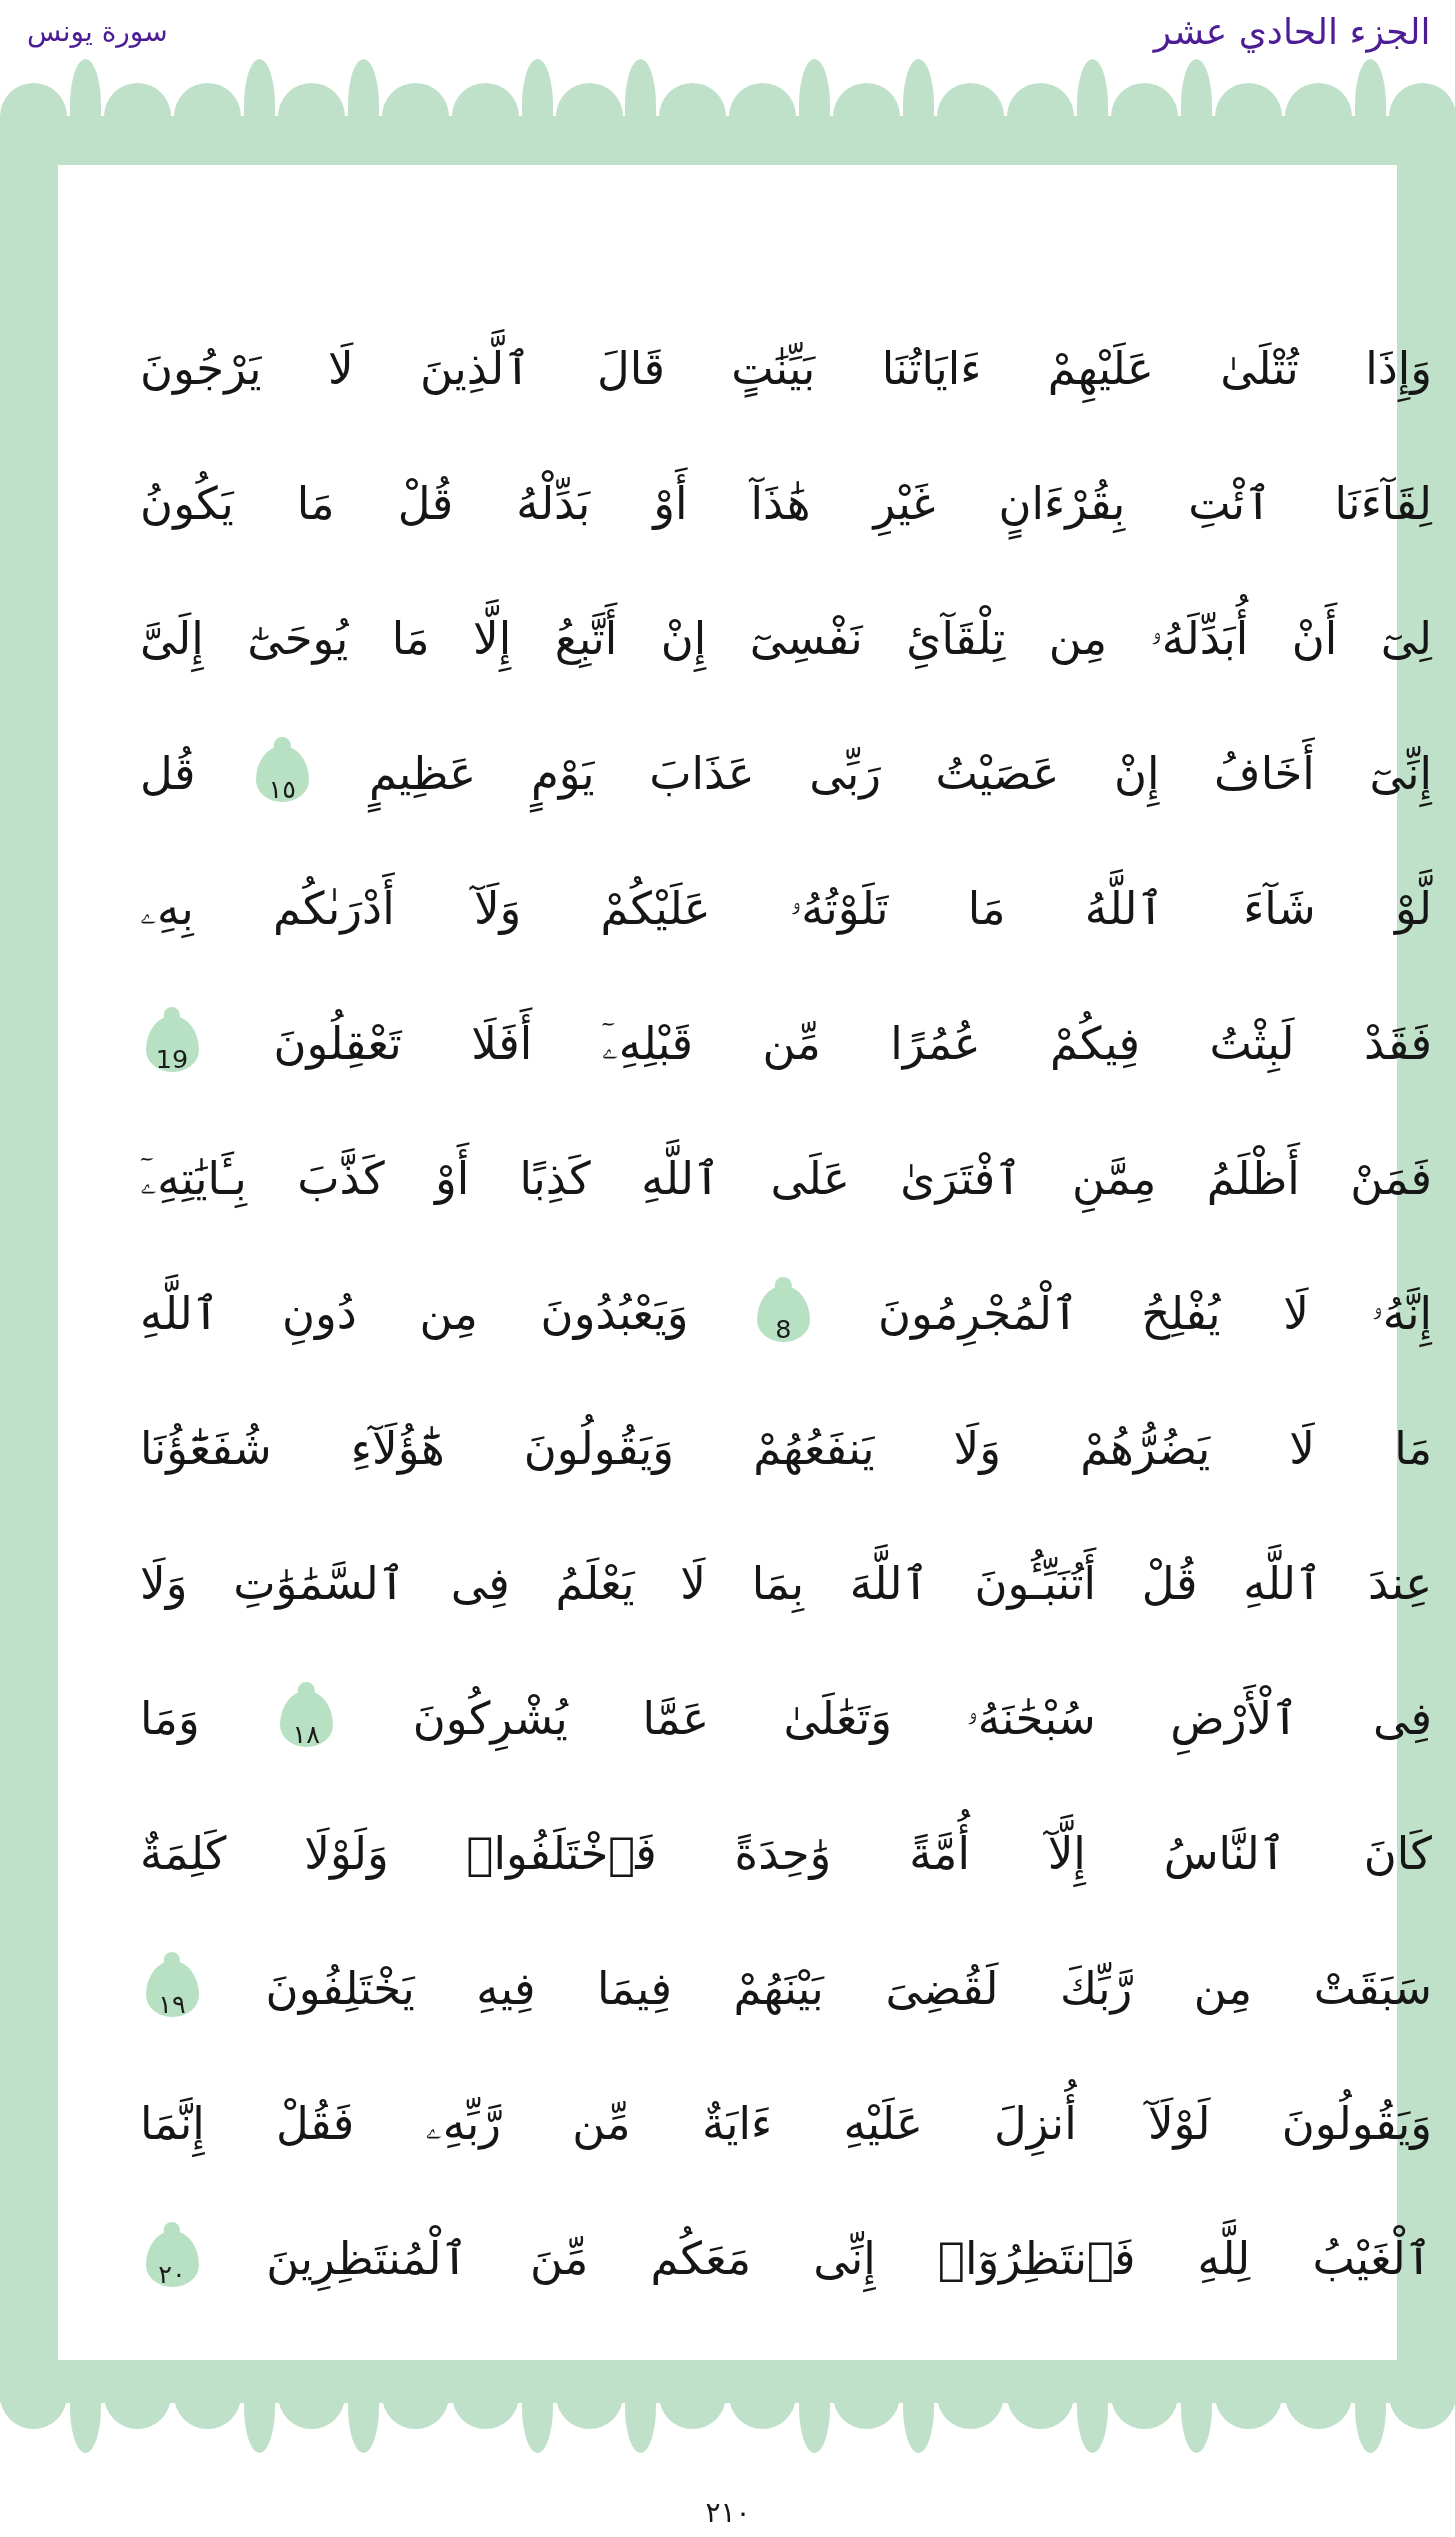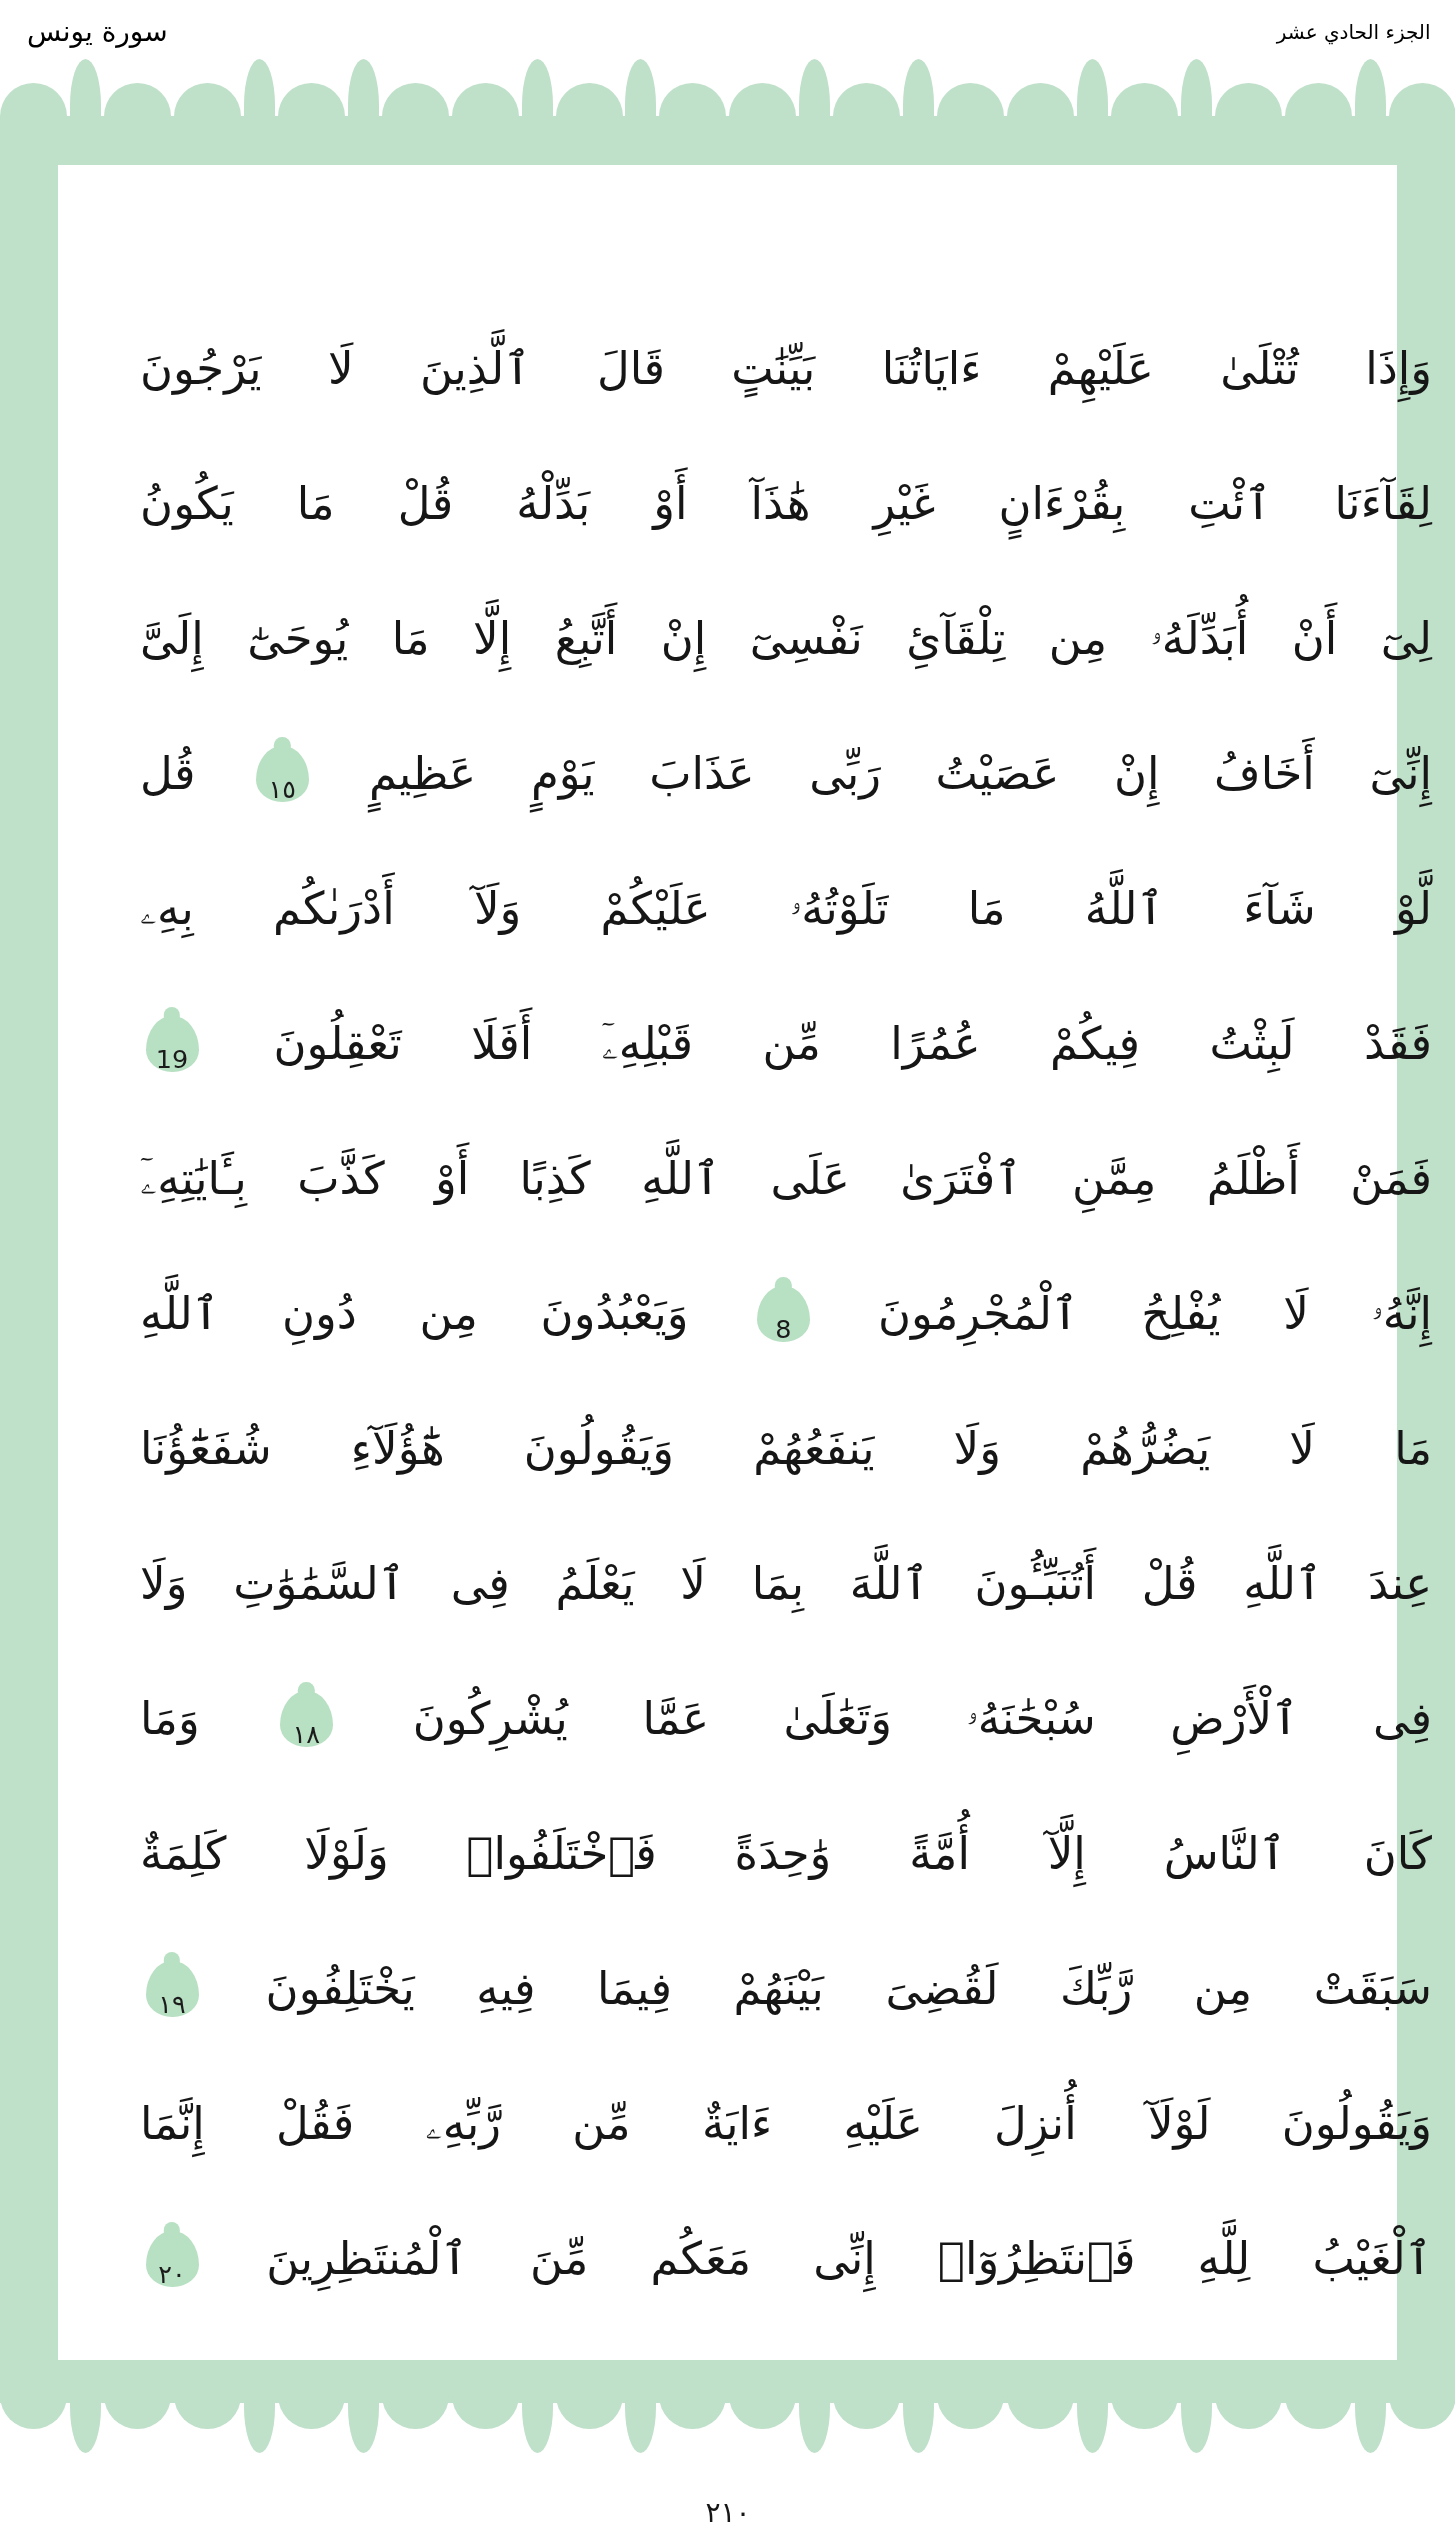--- a/index.html
+++ b/index.html
@@ -12,27 +12,27 @@
   }
 
   
   .header{
     position:absolute;top:0;left:0;width:1456px;height:60px;
     display:flex;align-items:center;justify-content:space-between;
     box-sizing:border-box;padding:3.6px 25.5px 0 27px;
   }
   .header-text{
     font-family:"DejaVu Sans","Liberation Sans",sans-serif;
-    font-size:27px;color:#000000;direction:rtl;
+    font-size:27px;color:#4c1d95;direction:rtl;
     white-space:nowrap;line-height:1;
     font-weight:500;
     text-align:right;
   }
   .hdr-surah{font-size:28px;}
-  .hdr-juz{font-size:20px;}
+  .hdr-juz{font-size:36px;}
 
   
   .frame{
     position:absolute;
     left:0;top:56px;width:1456px;height:2400px;
   }
 
   
   .band{
     position:absolute;left:0;width:1456px;

